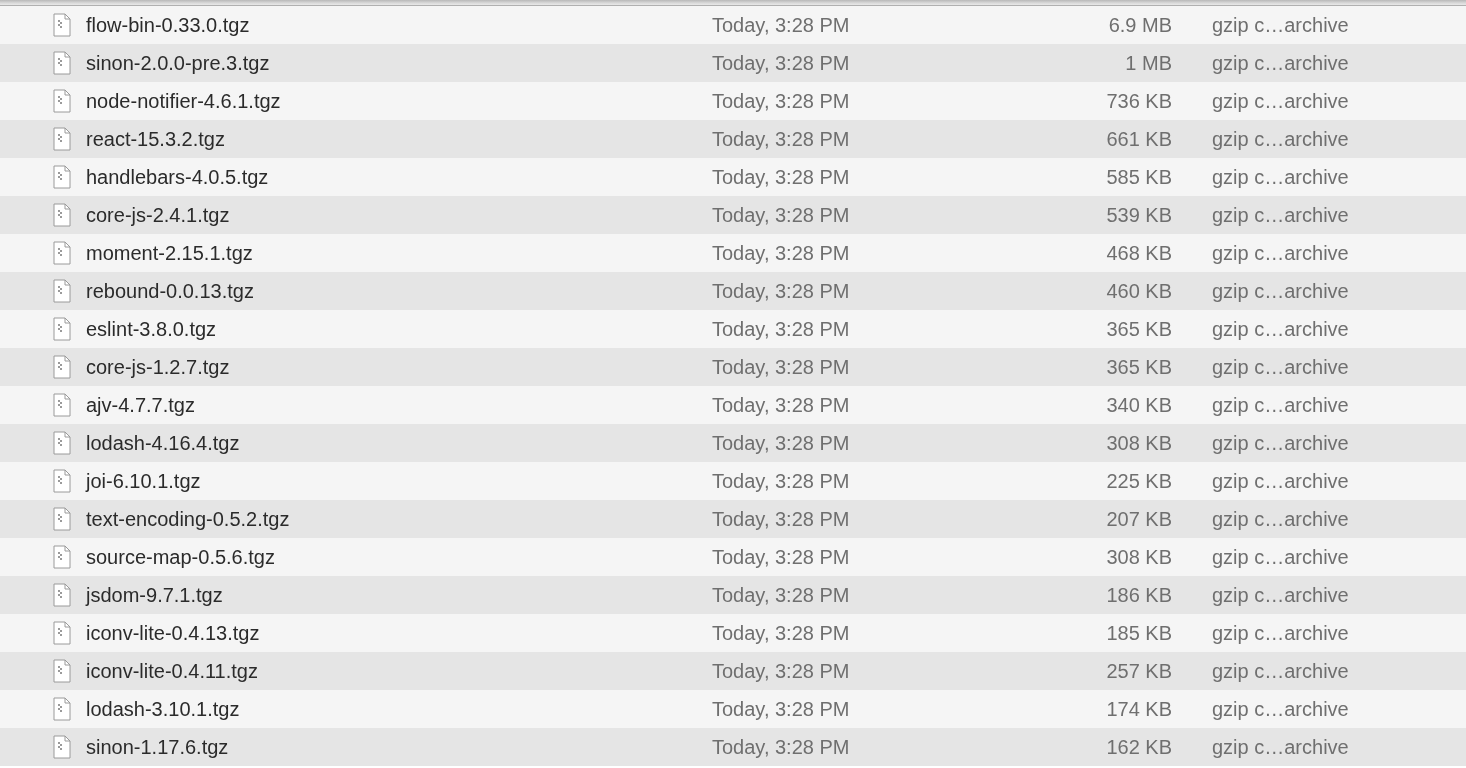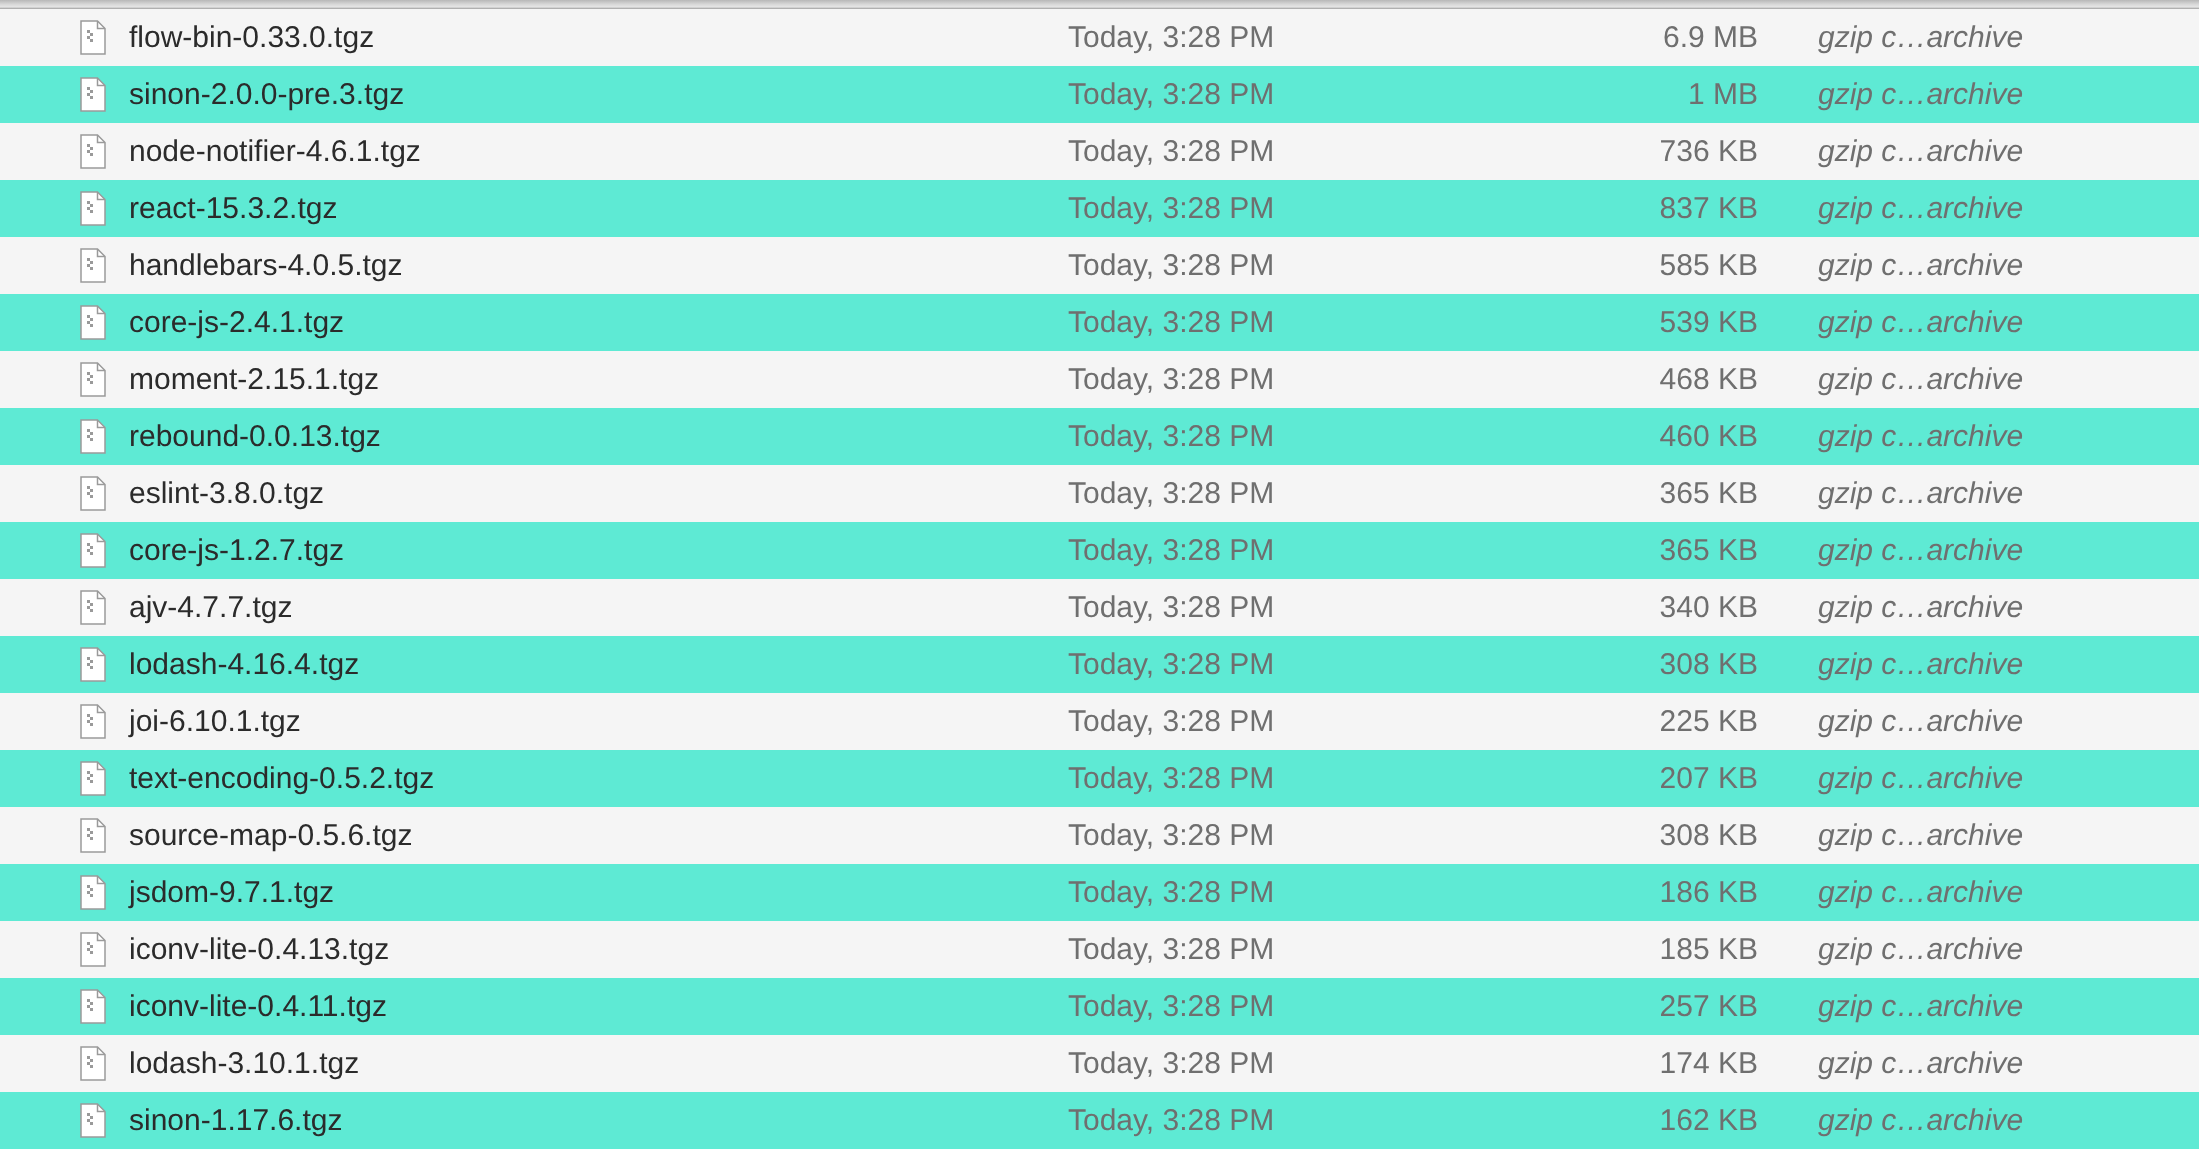--- a/index.html
+++ b/index.html
@@ -21,21 +21,21 @@
     width: 100%;
   }
   .row {
     display: flex;
     align-items: center;
     height: 38px;
     padding-left: 52px;
     white-space: nowrap;
   }
   .row.even { background: #f5f5f5; }
-  .row.odd  { background: #5eead4; }
+  .row.odd  { background: #e5e5e5; }
 
   .cell { display: flex; align-items: center; }
 
   .col-name { flex: 0 0 660px; overflow: hidden; }
   .col-date { flex: 0 0 320px; color: #6f6f6f; }
   .col-size { flex: 0 0 180px; color: #6f6f6f; justify-content: flex-end; padding-right: 40px; }
   .col-kind { flex: 1 1 auto; color: #6f6f6f; overflow: hidden; }
 
   .file-icon {
     width: 20px;
@@ -46,21 +46,20 @@
   }
   .file-icon svg { display: block; }
 
   .name-text { color: #2b2b2b; }
 
   .kind-wrap {
     display: flex;
     align-items: center;
     overflow: hidden;
     max-width: 100%;
-    font-style: italic;
   }
   .kind-left { flex-shrink: 0; }
   .kind-ell  { flex-shrink: 0; }
   .kind-right{ flex-shrink: 0; text-align: center; }
 </style>
 </head>
 <body>
 
 <div class="top-divider"></div>
 
@@ -133,21 +132,21 @@
         <span class="file-icon">
 <svg width="20" height="24" viewBox="0 0 20 24">
   <path d="M2 1 H13 L18 6 V23 H2 Z" fill="#ffffff" stroke="#9a9a9a" stroke-width="1"></path>
   <path d="M13 1 V6 H18" fill="none" stroke="#9a9a9a" stroke-width="1"></path>
   <path d="M6 7 h2 v2 h-2 z M8 9 h2 v2 h-2 z M6 11 h2 v2 h-2 z M8 13 h2 v2 h-2 z" fill="#9a9a9a"></path>
 </svg>
         </span>
         <span class="name-text">react-15.3.2.tgz</span>
       </div>
       <div class="cell col-date">Today, 3:28 PM</div>
-      <div class="cell col-size">837 KB</div>
+      <div class="cell col-size">661 KB</div>
       <div class="cell col-kind">
         <span class="kind-wrap">
           <span class="kind-left">gzip c</span>
           <span class="kind-ell">…</span>
           <span class="kind-right">archive</span>
         </span>
       </div>
     </div>
     <div class="row even">
       <div class="cell col-name">

